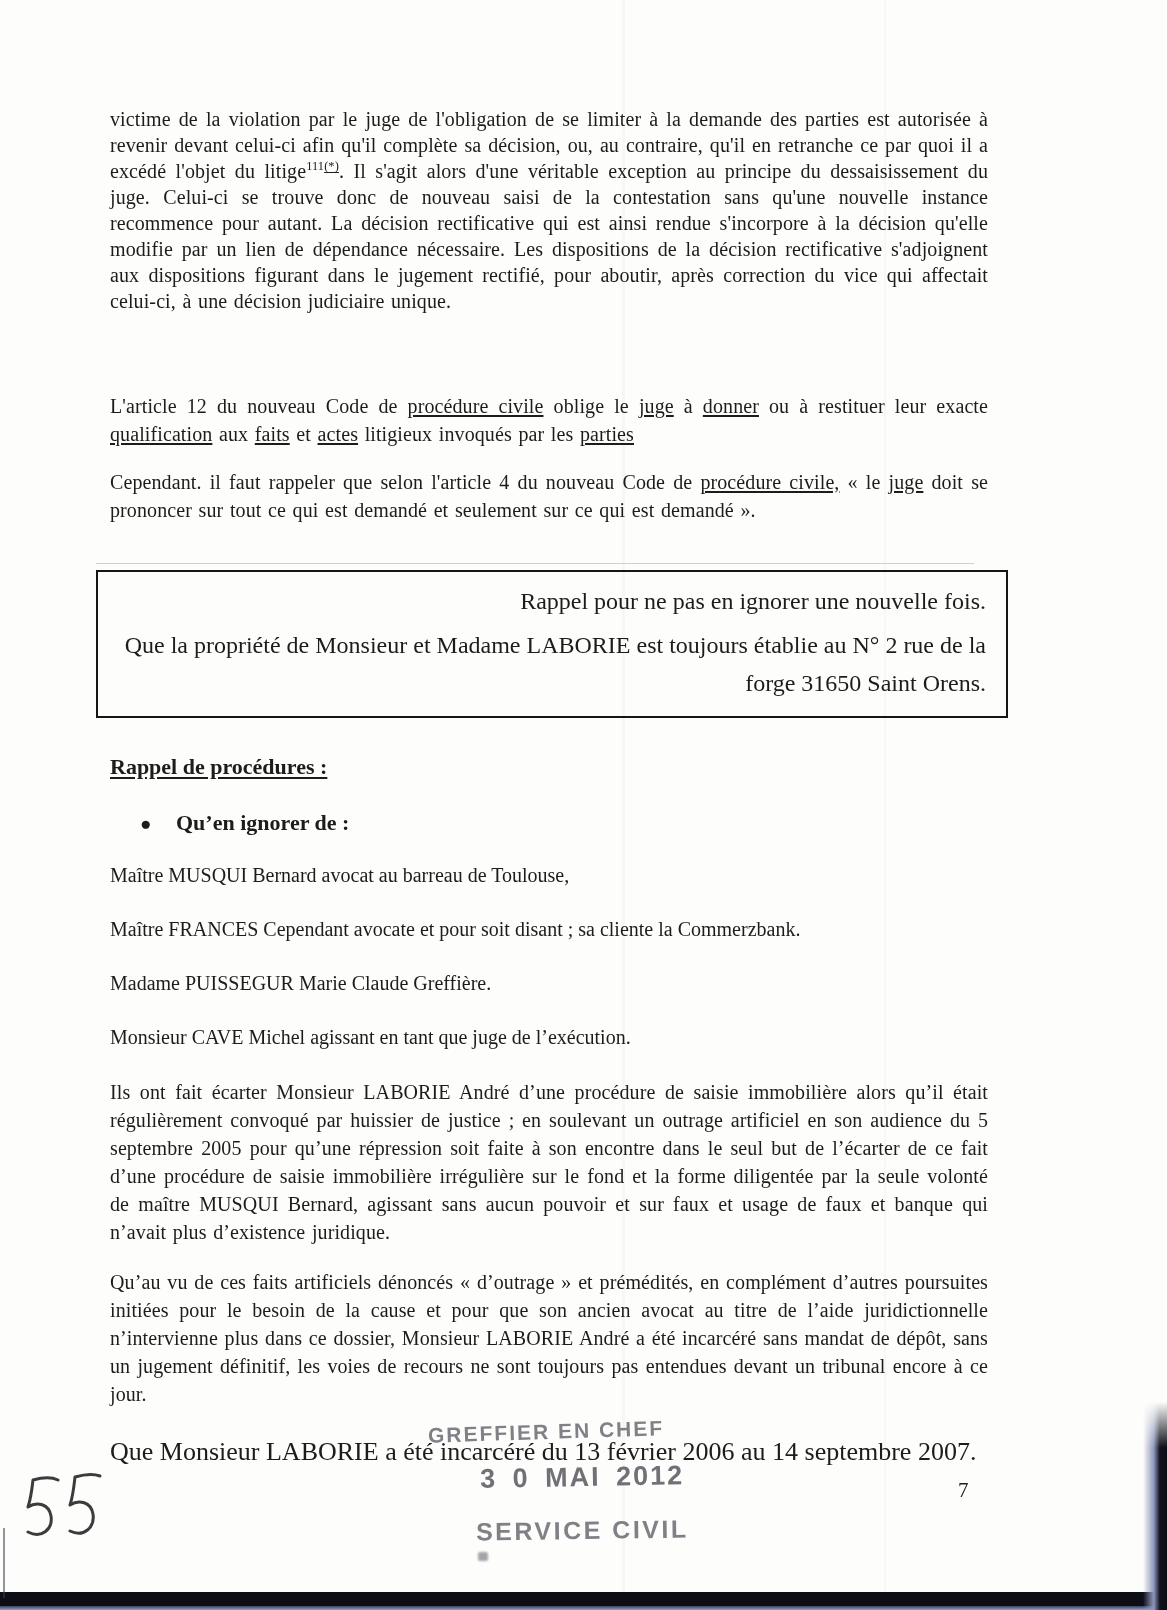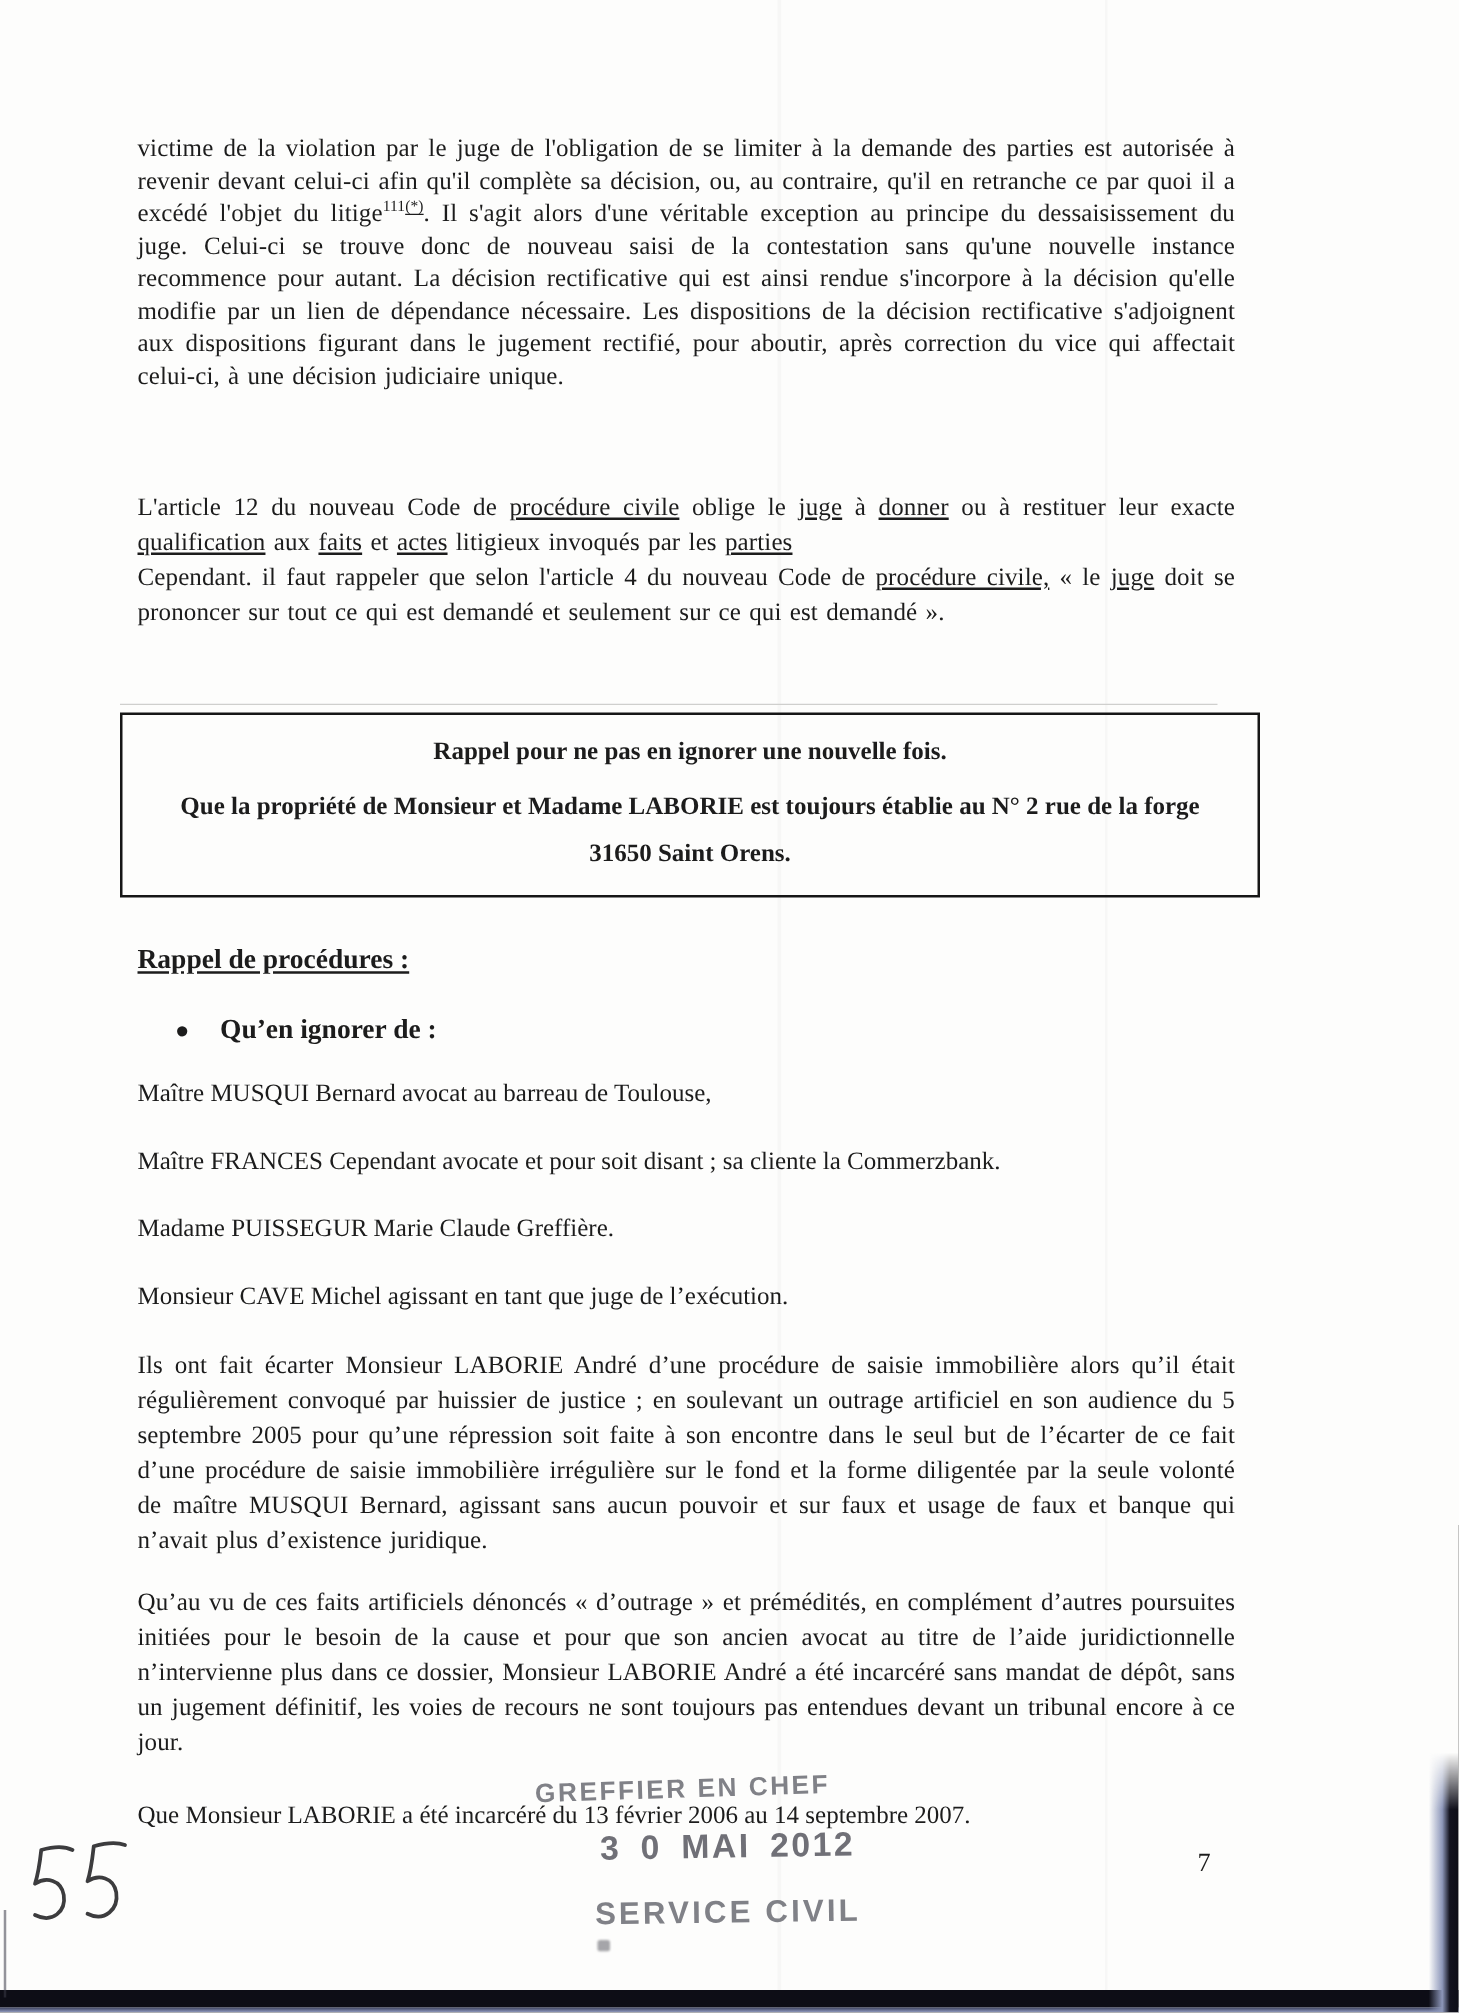--- a/index.html
+++ b/index.html
@@ -24,40 +24,40 @@
   }
   .para.loose { line-height: 28px; }
   sup { font-size: 0.62em; line-height: 0; vertical-align: super; margin-top: 16px; }
   .u { text-decoration: underline; text-underline-offset: 2px; }
 
   .notice-box {
     left: 96px;
     width: 868px;
     border: 2px solid #161616;
     padding: 10px 20px 14px 20px;
-    text-align: center;
-    font-weight: bold;
-    font-size: 20px;
+    text-align: right;
+    font-weight: normal;
+    font-size: 24px;
     line-height: 38px;
   }
   .box-line-1 { margin-bottom: 6px; }
   .box-artifact { position: absolute; left: 96px; top: 563px; width: 878px; height: 1px; background: #cfcfcd; }
 
   .section-heading {
     font-weight: bold;
     font-size: 22px;
     text-decoration: underline;
     text-underline-offset: 3px;
   }
   .bullet-line { display: flex; align-items: baseline; font-weight: bold; font-size: 22px; }
   .bullet-dot { width: 36px; padding-left: 30px; font-size: 19px; }
 
   .party-line { font-size: 20px; line-height: 26px; }
 
-  .single-line { font-size: 20px; line-height: 28px; }
+  .single-line { font-size: 26px; line-height: 28px; }
 
   .stamp {
     position: absolute;
     z-index: 1;
     font-family: "Liberation Sans", "DejaVu Sans", sans-serif;
     color: rgba(106, 107, 114, 0.85);
     font-weight: 600;
     white-space: nowrap;
   }
   .stamp-chief { left: 428px; top: 1420px; font-size: 21px; letter-spacing: 2px; transform: rotate(-1.8deg); }
@@ -100,21 +100,21 @@
   <div class="stamp stamp-date">3 0  MAI  2012</div>
   <div class="stamp stamp-service">SERVICE CIVIL</div>
   <div class="stamp-smudge"></div>
 
   <div class="content">
 
     <div class="blk para" style="top:106px;"><span>victime de la violation par le juge de l'obligation de se limiter à la demande des parties est autorisée à revenir devant celui-ci afin qu'il complète sa décision, ou, au contraire, qu'il en retranche ce par quoi il a excédé l'objet du litige</span><sup>111</sup><sup class="u">(*)</sup><span>. Il s'agit alors d'une véritable exception au principe du dessaisissement du juge. Celui-ci se trouve donc de nouveau saisi de la contestation sans qu'une nouvelle instance recommence pour autant. La décision rectificative qui est ainsi rendue s'incorpore à la décision qu'elle modifie par un lien de dépendance nécessaire. Les dispositions de la décision rectificative s'adjoignent aux dispositions figurant dans le jugement rectifié, pour aboutir, après correction du vice qui affectait celui-ci, à une décision judiciaire unique.</span></div>
 
     <div class="blk para loose" style="top:392px;"><span>L'article 12 du nouveau Code de </span><span class="u">procédure civile</span><span> oblige le </span><span class="u">juge</span><span> à </span><span class="u">donner</span><span> ou à restituer leur exacte </span><span class="u">qualification</span><span> aux </span><span class="u">faits</span><span> et </span><span class="u">actes</span><span> litigieux invoqués par les </span><span class="u">parties</span></div>
 
-    <div class="blk para loose" style="top:448px;"><span>Cependant. il faut rappeler que selon l'article 4 du nouveau Code de </span><span class="u">procédure civile,</span><span> « le </span><span class="u">juge</span><span> doit se prononcer sur tout ce qui est demandé et seulement sur ce qui est demandé ».</span></div>
+    <div class="blk para loose" style="top:468px;"><span>Cependant. il faut rappeler que selon l'article 4 du nouveau Code de </span><span class="u">procédure civile,</span><span> « le </span><span class="u">juge</span><span> doit se prononcer sur tout ce qui est demandé et seulement sur ce qui est demandé ».</span></div>
 
     <div class="box-artifact"></div>
 
     <div class="blk notice-box" style="top:570px;">
       <div class="box-line-1">Rappel pour ne pas en ignorer une nouvelle fois.</div>
       <div>Que  la propriété de Monsieur et Madame LABORIE est toujours établie au N° 2 rue de la forge 31650 Saint Orens.</div>
     </div>
 
     <div class="blk section-heading" style="top:754px;">Rappel de procédures :</div>
 

